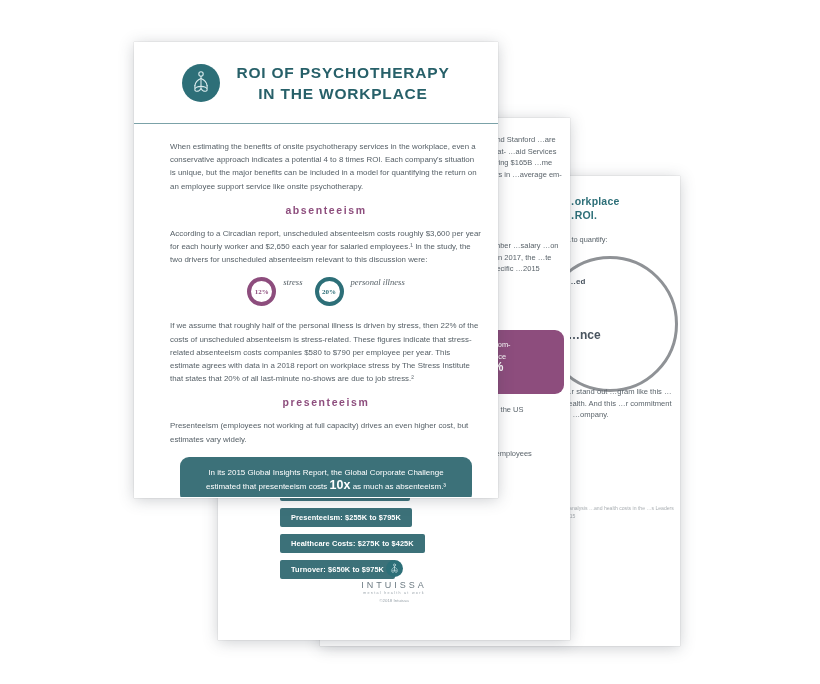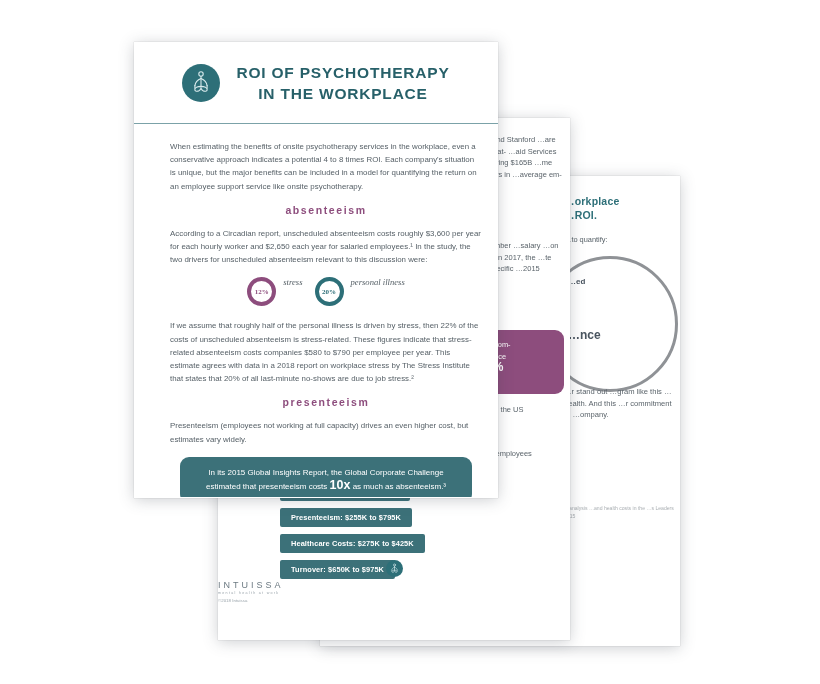--- a/index.html
+++ b/index.html
@@ -81,21 +81,21 @@
   .pill-grid{
     position:absolute;left:62px;top:364px;width:268px;
     display:flex;flex-wrap:wrap;gap:7px 10px;
   }
   .pill{
     background:#3c7179;color:#ffffff;border-radius:2px;
     font-size:7.4px;font-weight:bold;letter-spacing:.1px;
     padding:5px 11px;white-space:nowrap;
   }
   .p2-logo{
-    position:absolute;left:0;right:0;top:442px;
+    position:absolute;left:0;right:0;top:442px;text-align:center;
   }
   .logo-mark{
     width:17px;height:17px;border-radius:50%;
     background:#2d6f78;margin:0 auto 3px auto;position:relative;
   }
   .logo-mark svg{position:absolute;left:2px;top:2px;}
   .logo-word{
     color:#6c7a82;font-size:9px;letter-spacing:3px;font-weight:normal;
   }
   .logo-tag{color:#9aa4ab;font-size:3.6px;letter-spacing:1.3px;margin-top:1px;}

